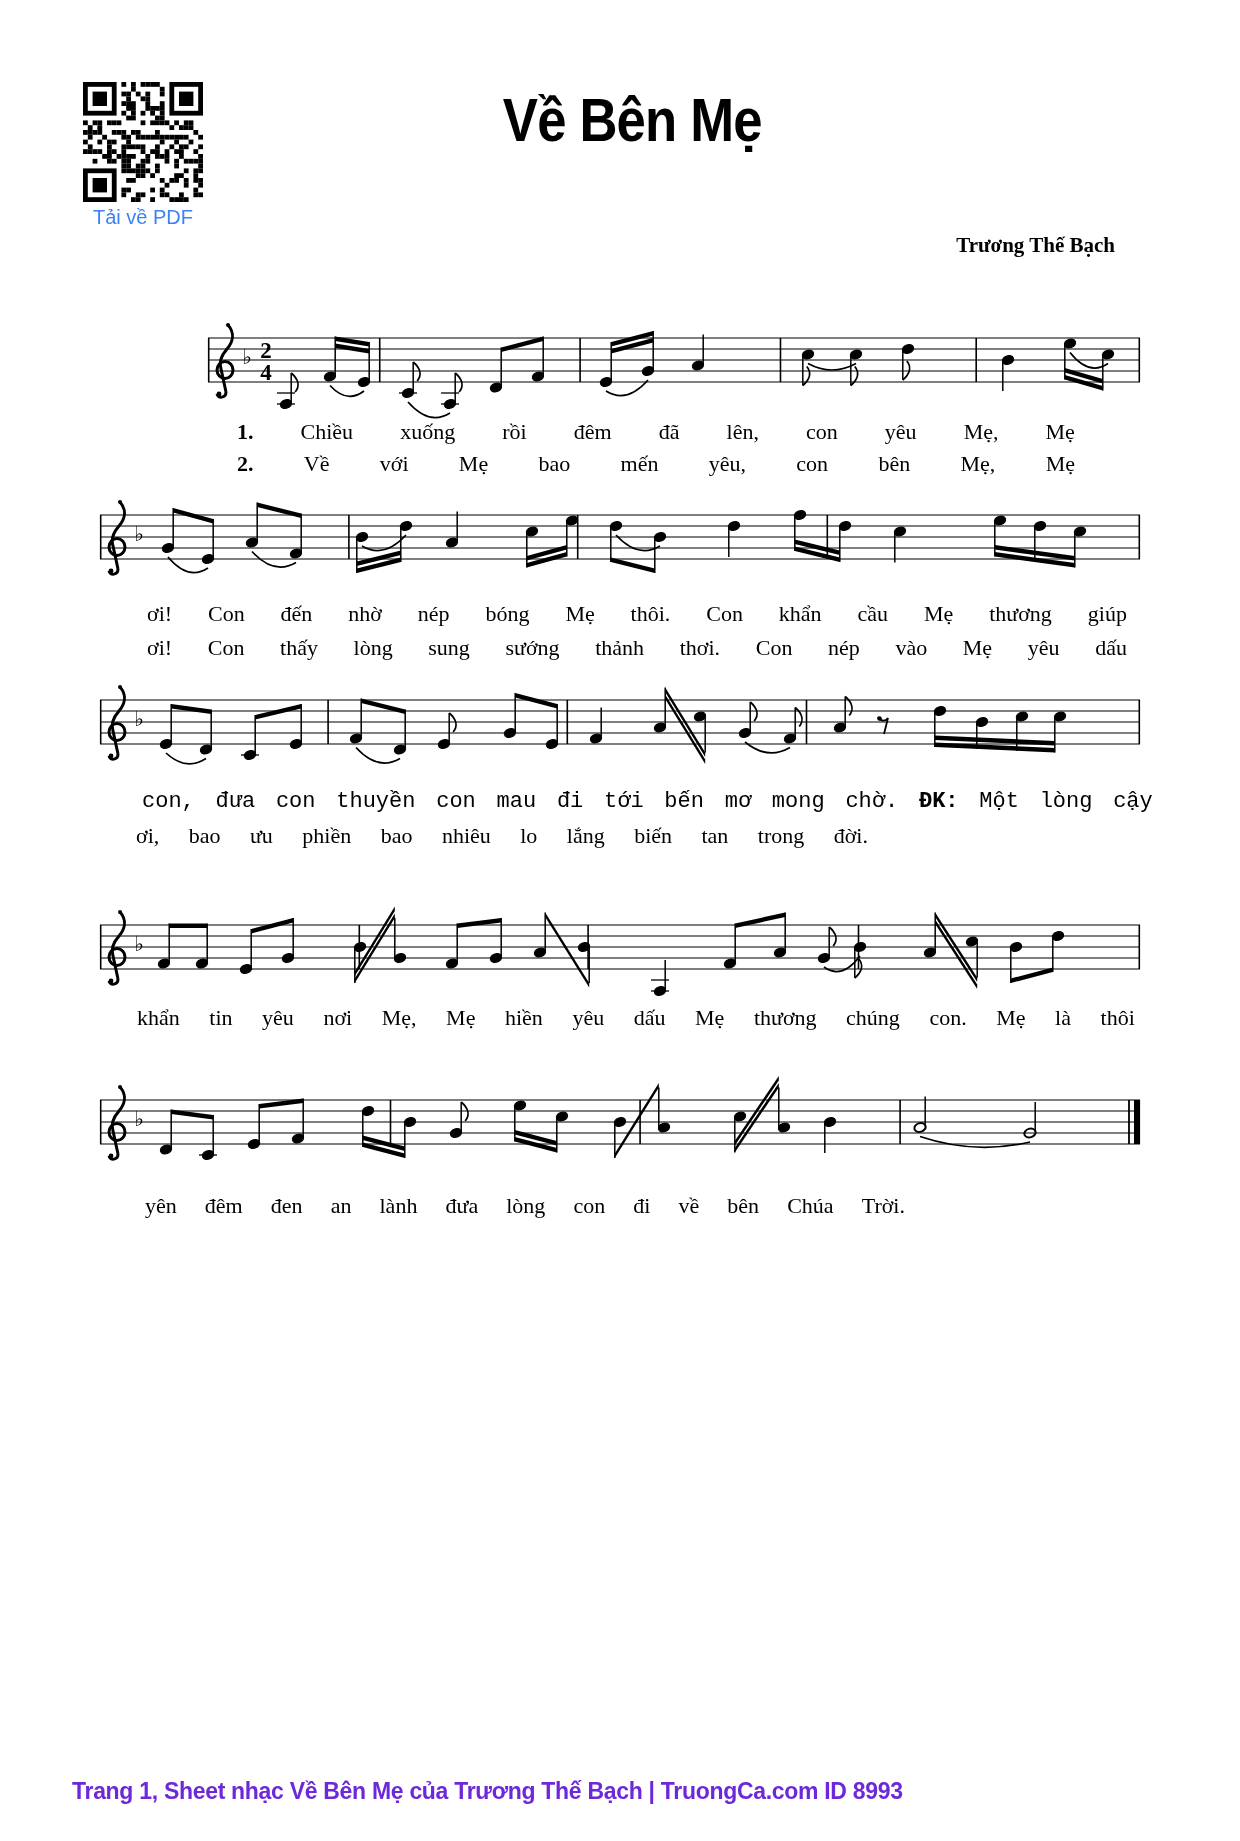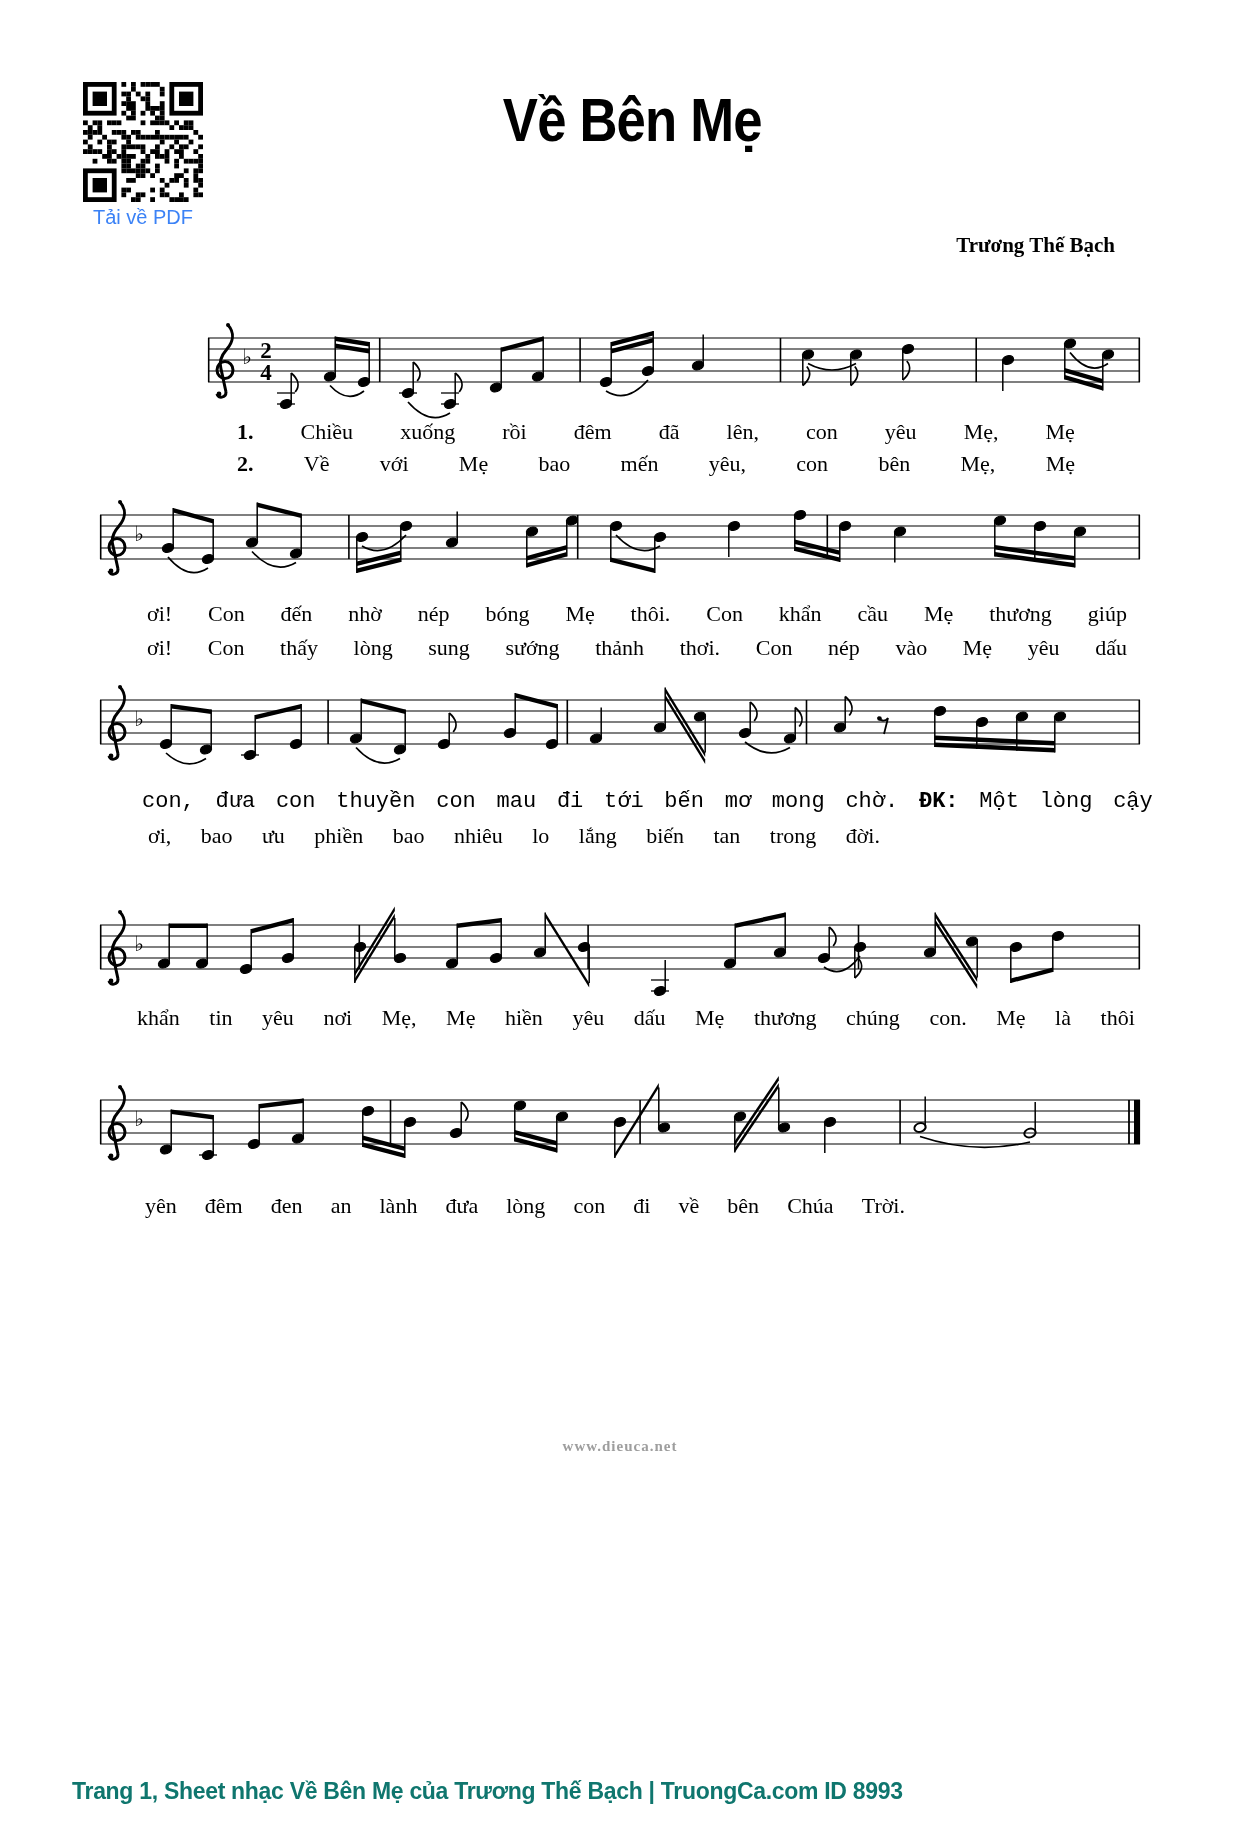--- a/index.html
+++ b/index.html
@@ -39,21 +39,21 @@
   .lyric .b{font-weight:bold;}
   
   .watermark{
     position:absolute;left:0;top:1438px;width:100%;text-align:center;
     font-family:"Liberation Serif",serif;font-weight:bold;font-size:15px;
     color:#9e9e9e;letter-spacing:1px;
   }
   .footer{
     position:absolute;left:72px;top:1778px;
     font-family:"Liberation Sans",sans-serif;font-weight:bold;font-size:23px;
-    letter-spacing:-0.3px;color:#0f766e;
+    letter-spacing:-0.3px;color:#6d28d9;
   }
 </style>
 </head>
 <body>
 
 <div class="sheet">
 
   <div class="qr-block">
     <svg id="qr" viewBox="0 0 25 25">
         <rect x="0" y="0" width="25" height="25" fill="#fff"></rect>
@@ -704,21 +704,21 @@
       <span>tới</span>
       <span>bến</span>
       <span>mơ</span>
       <span>mong</span>
       <span>chờ.</span>
       <span class="b">ĐK:</span>
       <span>Một</span>
       <span>lòng</span>
       <span>cậy</span>
     </div>
-  <div class="lyric" style="left: 148px; top: 822px; width: 732px; text-align: center;">
+  <div class="lyric" style="left: 136px; top: 822px; width: 732px; text-align: center;">
       <span>ơi,</span>
       <span>bao</span>
       <span>ưu</span>
       <span>phiền</span>
       <span>bao</span>
       <span>nhiêu</span>
       <span>lo</span>
       <span>lắng</span>
       <span>biến</span>
       <span>tan</span>
@@ -752,17 +752,16 @@
       <span>đưa</span>
       <span>lòng</span>
       <span>con</span>
       <span>đi</span>
       <span>về</span>
       <span>bên</span>
       <span>Chúa</span>
       <span>Trời.</span>
     </div>
 
-  <div class="watermark">www.dieuca.net</div>
 
   <div class="footer">Trang 1, Sheet nhạc Về Bên Mẹ của Trương Thế Bạch | TruongCa.com ID 8993</div>
 
 </div>
 
 </body></html>

